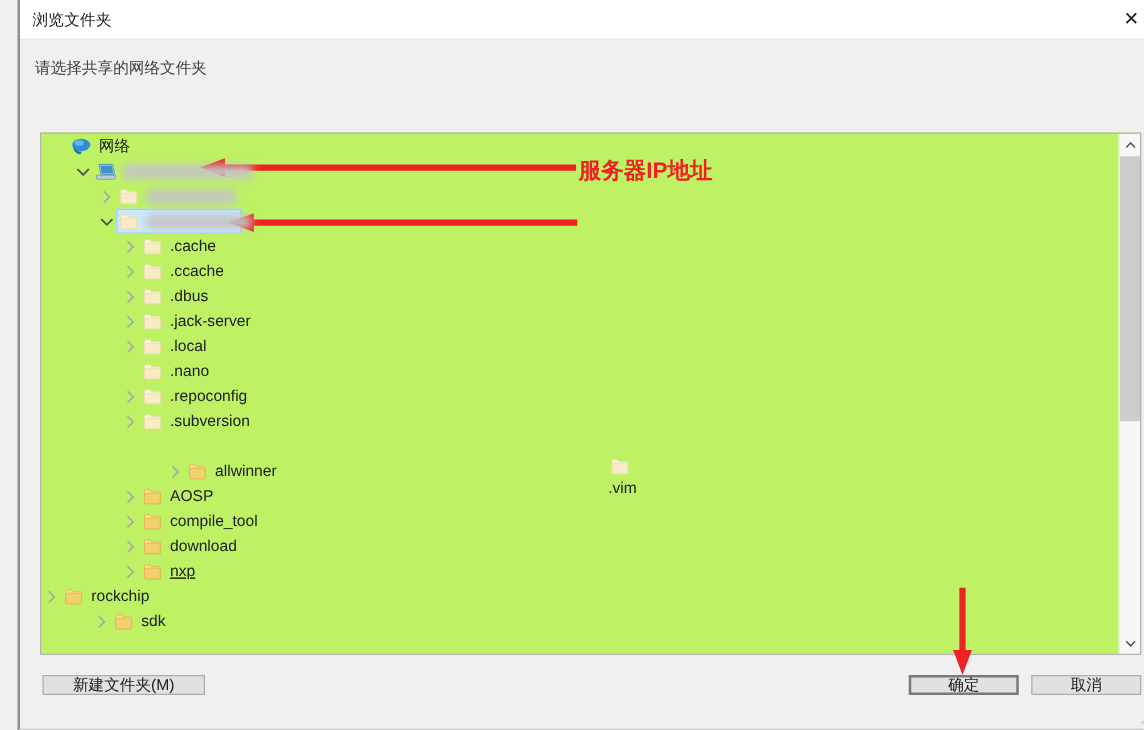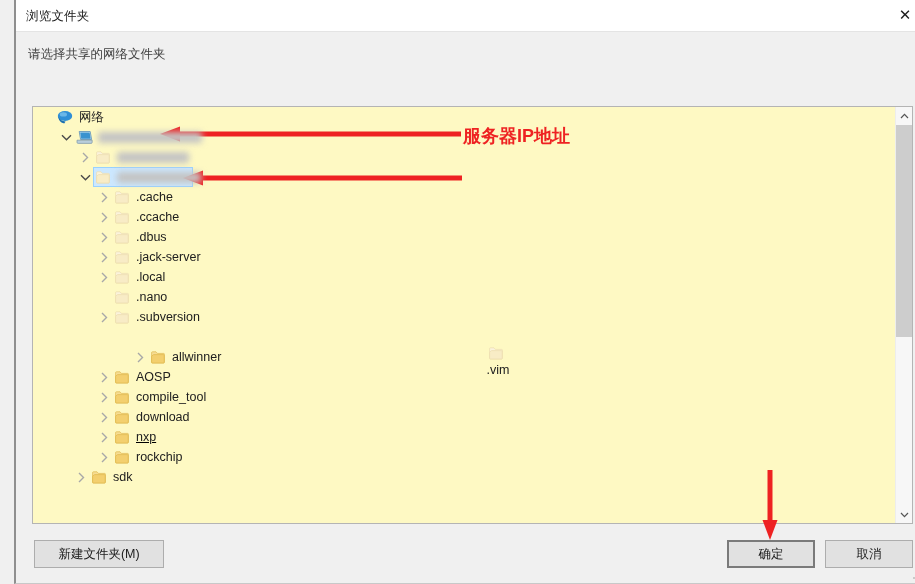--- a/index.html
+++ b/index.html
@@ -57,21 +57,21 @@
     left: 12px; top: 46px;
     font-size: 12.5px;
     color: #404040;
   }
 
   
   .tree-panel {
     position: absolute;
     left: 16px; top: 106px;
     width: 881px; height: 418px;
-    background: #fef9c3;
+    background: #bef264;
     border: 1px solid #b4b4b4;
     overflow: hidden;
   }
   .tree-inner {
     position: absolute;
     left: 0; top: 0;
     width: 863px; height: 416px;
     overflow: hidden;
   }
   .row {
@@ -145,21 +145,21 @@
     position: absolute;
     top: 18px; left: 0;
     width: 17px; height: 212px;
     background: #cdcdcd;
     cursor: pointer;
   }
 
   
   .btn {
     position: absolute;
-    height: 28px;
+    height: 16px;
     background: #e1e1e1;
     border: 1px solid #adadad;
     font-size: 12.5px;
     color: #1a1a1a;
     display: flex;
     align-items: center;
     justify-content: center;
     cursor: pointer;
     font-family: "Liberation Sans", "DejaVu Sans", sans-serif;
   }
@@ -338,20 +338,34 @@
             <svg width="7" height="11" viewBox="0 0 7 11">
               <path d="M1 1 L5.5 5.5 L1 10" stroke="#a8a8a8" stroke-width="1.4" fill="none"></path>
             </svg>
           </span>
           <span class="ico">
             <svg width="14" height="13" viewBox="0 0 14 13">
               <path d="M0.6 1.6 Q0.6 0.8 1.4 0.8 L5 0.8 L6.3 2.4 L12.6 2.4 Q13.4 2.4 13.4 3.2 L13.4 11.2 Q13.4 12 12.6 12 L1.4 12 Q0.6 12 0.6 11.2 Z" fill="#fbf3dc" stroke="#ecdcae" stroke-width=".7"></path>
               <path d="M2.6 3.6 L12.4 3.6 Q13.2 3.6 13.2 4.4 L13.2 11.2 Q13.2 12 12.4 12 L1.4 12 Q0.6 12 0.6 11.2 L0.6 5.2 Z" fill="#f8ecc6" stroke="#ecdcae" stroke-width=".7"></path>
             </svg>
           </span>
+          <span class="lbl">.repoconfig</span>
+        </div>
+        <div class="row" style="padding-left: 63px;">
+          <span class="chev">
+            <svg width="7" height="11" viewBox="0 0 7 11">
+              <path d="M1 1 L5.5 5.5 L1 10" stroke="#a8a8a8" stroke-width="1.4" fill="none"></path>
+            </svg>
+          </span>
+          <span class="ico">
+            <svg width="14" height="13" viewBox="0 0 14 13">
+              <path d="M0.6 1.6 Q0.6 0.8 1.4 0.8 L5 0.8 L6.3 2.4 L12.6 2.4 Q13.4 2.4 13.4 3.2 L13.4 11.2 Q13.4 12 12.6 12 L1.4 12 Q0.6 12 0.6 11.2 Z" fill="#fbf3dc" stroke="#ecdcae" stroke-width=".7"></path>
+              <path d="M2.6 3.6 L12.4 3.6 Q13.2 3.6 13.2 4.4 L13.2 11.2 Q13.2 12 12.4 12 L1.4 12 Q0.6 12 0.6 11.2 L0.6 5.2 Z" fill="#f8ecc6" stroke="#ecdcae" stroke-width=".7"></path>
+            </svg>
+          </span>
           <span class="lbl">.subversion</span>
         </div>
         <div class="row" style="padding-left: 63px; flex-direction: column;">
           <span class="chev"></span>
           <span class="ico">
             <svg width="14" height="13" viewBox="0 0 14 13">
               <path d="M0.6 1.6 Q0.6 0.8 1.4 0.8 L5 0.8 L6.3 2.4 L12.6 2.4 Q13.4 2.4 13.4 3.2 L13.4 11.2 Q13.4 12 12.6 12 L1.4 12 Q0.6 12 0.6 11.2 Z" fill="#fbf3dc" stroke="#ecdcae" stroke-width=".7"></path>
               <path d="M2.6 3.6 L12.4 3.6 Q13.2 3.6 13.2 4.4 L13.2 11.2 Q13.2 12 12.4 12 L1.4 12 Q0.6 12 0.6 11.2 L0.6 5.2 Z" fill="#f8ecc6" stroke="#ecdcae" stroke-width=".7"></path>
             </svg>
           </span>
@@ -420,21 +434,21 @@
             </svg>
           </span>
           <span class="ico">
             <svg width="14" height="13" viewBox="0 0 14 13">
               <path d="M0.6 1.6 Q0.6 0.8 1.4 0.8 L5 0.8 L6.3 2.4 L12.6 2.4 Q13.4 2.4 13.4 3.2 L13.4 11.2 Q13.4 12 12.6 12 L1.4 12 Q0.6 12 0.6 11.2 Z" fill="#f7dd93" stroke="#e0b84e" stroke-width=".7"></path>
               <path d="M2.6 3.6 L12.4 3.6 Q13.2 3.6 13.2 4.4 L13.2 11.2 Q13.2 12 12.4 12 L1.4 12 Q0.6 12 0.6 11.2 L0.6 5.2 Z" fill="#f3cf6e" stroke="#e0b84e" stroke-width=".7"></path>
             </svg>
           </span>
           <span class="lbl">nxp</span>
         </div>
-        <div class="row" style="padding-left: 63px;">
+        <div class="row" style="">
           <span class="chev">
             <svg width="7" height="11" viewBox="0 0 7 11">
               <path d="M1 1 L5.5 5.5 L1 10" stroke="#a8a8a8" stroke-width="1.4" fill="none"></path>
             </svg>
           </span>
           <span class="ico">
             <svg width="14" height="13" viewBox="0 0 14 13">
               <path d="M0.6 1.6 Q0.6 0.8 1.4 0.8 L5 0.8 L6.3 2.4 L12.6 2.4 Q13.4 2.4 13.4 3.2 L13.4 11.2 Q13.4 12 12.6 12 L1.4 12 Q0.6 12 0.6 11.2 Z" fill="#f7dd93" stroke="#e0b84e" stroke-width=".7"></path>
               <path d="M2.6 3.6 L12.4 3.6 Q13.2 3.6 13.2 4.4 L13.2 11.2 Q13.2 12 12.4 12 L1.4 12 Q0.6 12 0.6 11.2 L0.6 5.2 Z" fill="#f3cf6e" stroke="#e0b84e" stroke-width=".7"></path>
             </svg>

